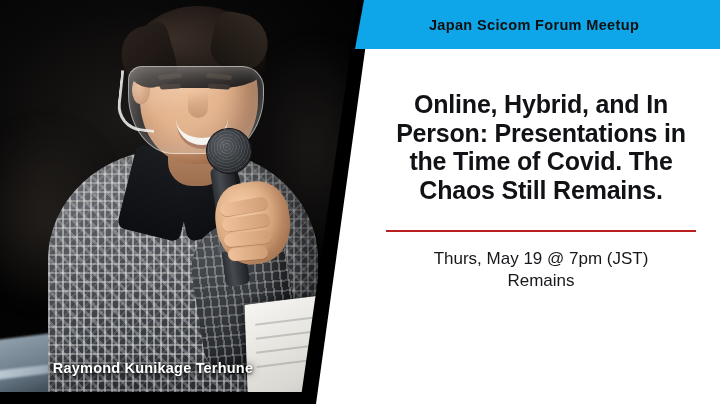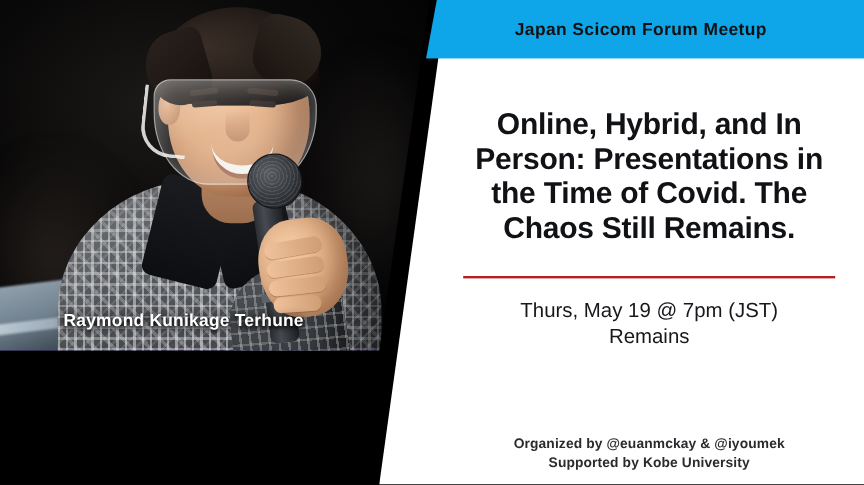--- a/index.html
+++ b/index.html
@@ -14,21 +14,21 @@
     height: 404px;
     overflow: hidden;
     background: #000;
     font-family: "Liberation Sans", sans-serif;
   }
 
   
   .photo-pane {
     position: absolute;
     left: 0; top: 0;
-    width: 380px; height: 292px;
+    width: 380px; height: 392px;
     background: #6d28d9;
     overflow: hidden;
   }
   .bg-wash {
     position: absolute; inset: 0;
     background:
       radial-gradient(ellipse 260px 200px at 34% 30%, #1c1a18 0%, #0a0909 55%, #030303 100%),
       linear-gradient(180deg, #0b0b0c 0%, #070708 70%, #0a0a0c 100%);
   }
   .bg-blob-a {
@@ -406,19 +406,15 @@
     <div class="banner-text">Japan Scicom Forum Meetup</div>
   </div>
 
   <div class="content">
     <h1 class="title">Online, Hybrid, and In Person: Presentations in the Time of Covid. The Chaos Still Remains.</h1>
     <div class="rule"></div>
     <div class="when">
       <div>Thurs, May 19 @ 7pm (JST)</div>
       <div>Remains</div>
     </div>
-    <div class="credits">
-      <div>Organized by @euanmckay &amp; @iyoumek</div>
-      <div>Supported by Kobe University</div>
-    </div>
   </div>
 
 </div>
 
 </body></html>

